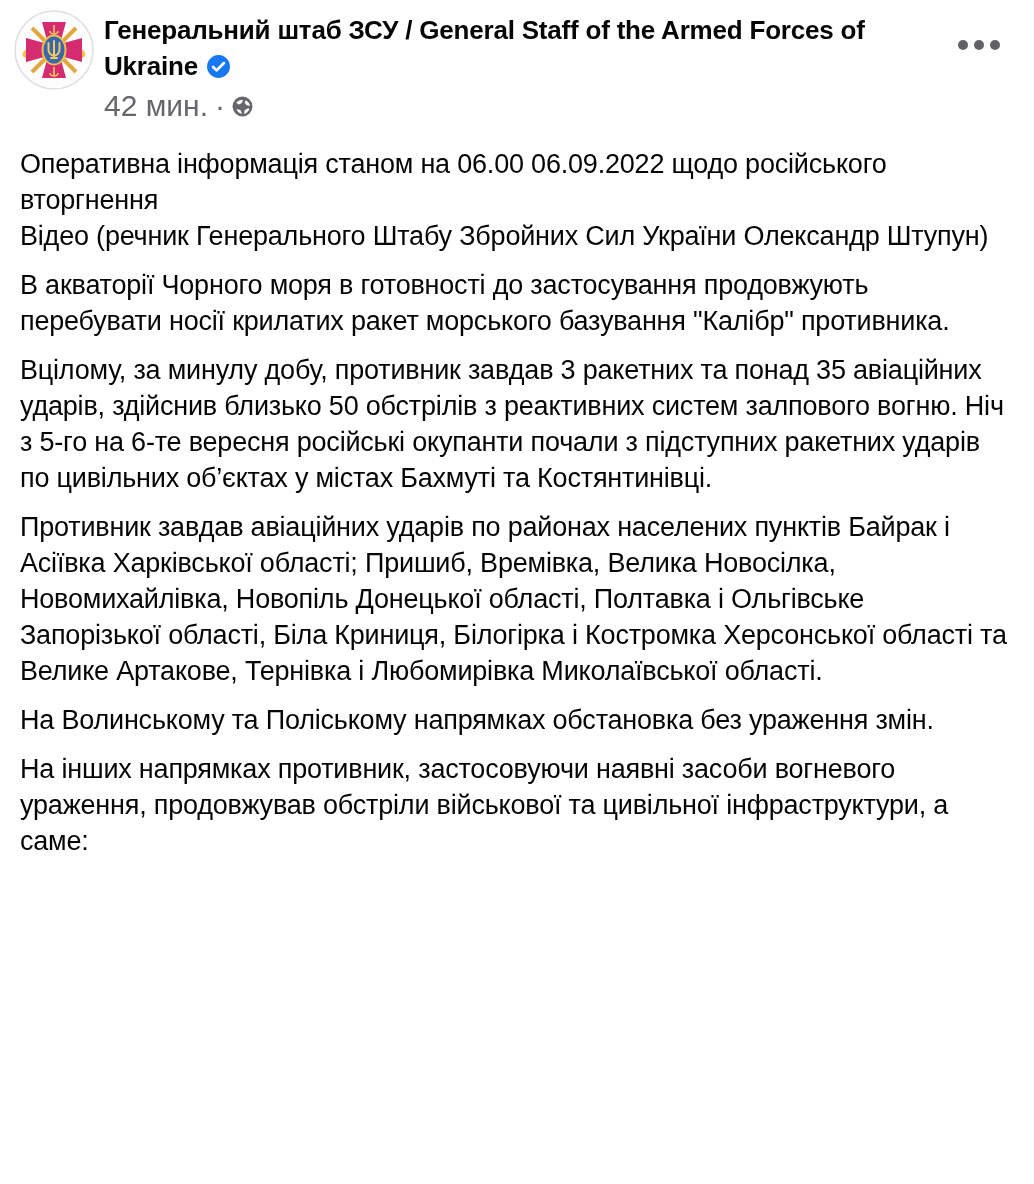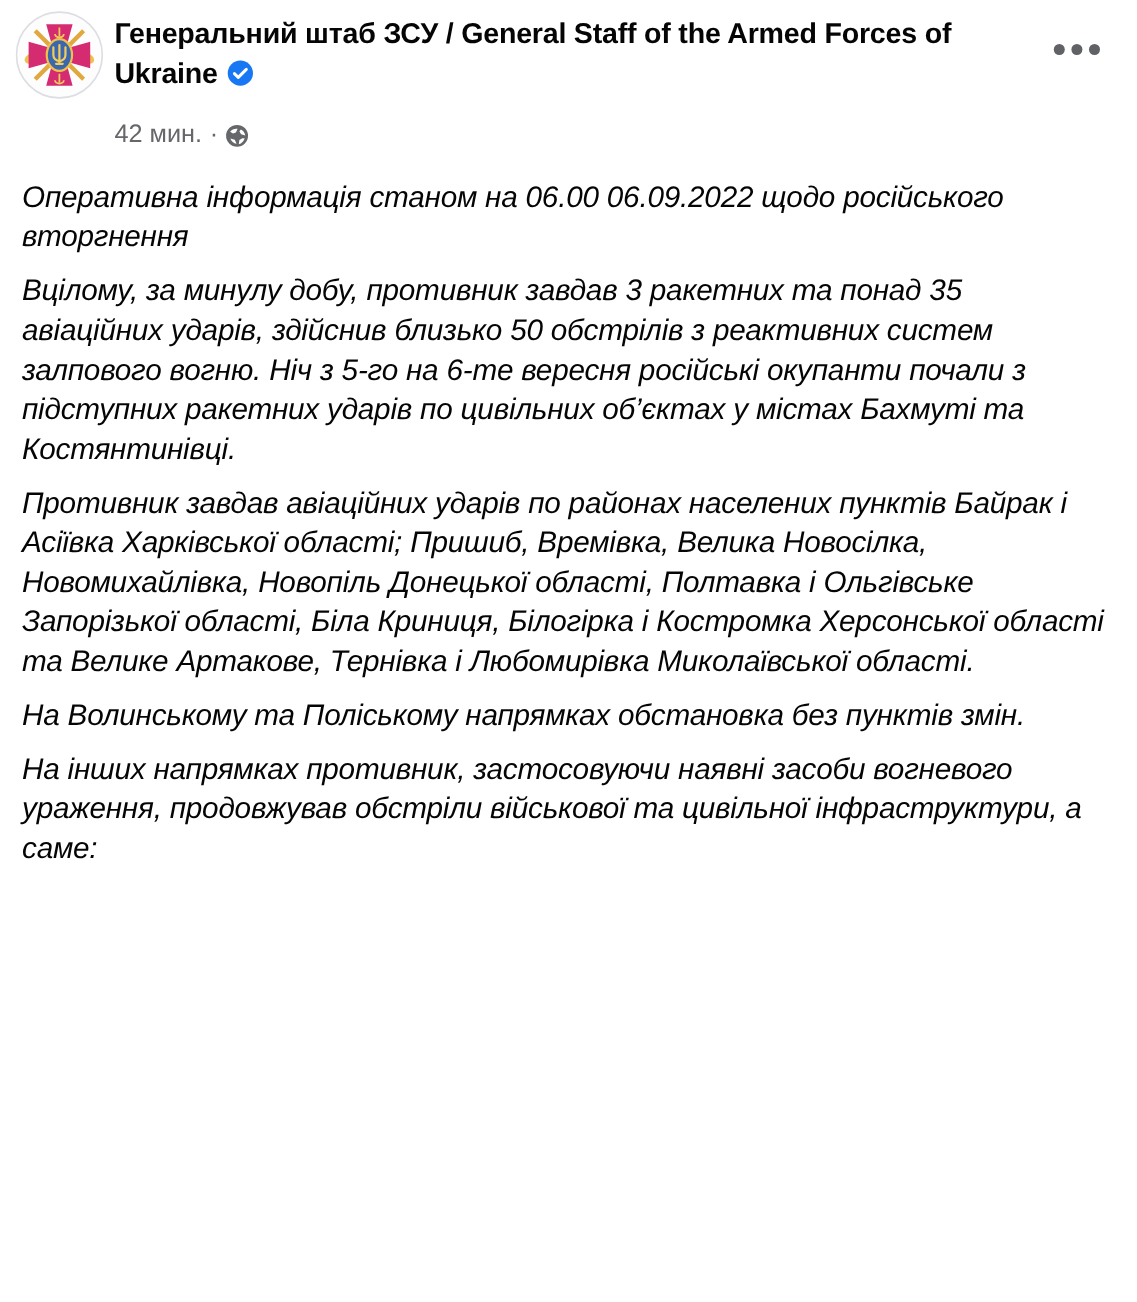--- a/index.html
+++ b/index.html
@@ -45,26 +45,26 @@
     letter-spacing: -0.2px;
     color: #050505;
   }
   .author { cursor: pointer; }
   .verified-badge {
     display: inline-block;
     vertical-align: -4px;
     margin-left: 8px;
   }
   .meta {
-    margin-top: 20px;
-    font-size: 23px;
+    margin-top: 5px;
+    font-size: 30px;
     line-height: 26px;
     color: #65676B;
     display: flex;
-    align-items: flex-end;
+    align-items: center;
     gap: 7px;
   }
   .meta .timestamp { cursor: pointer; }
   .meta .sep { color: #65676B; }
   .globe { display: inline-flex; }
   .menu-btn {
     position: absolute;
     top: 32px;
     right: 26px;
     display: flex;
@@ -82,21 +82,20 @@
   
   .body-text {
     padding: 27px 26px 0 20px;
     font-size: 27px;
     line-height: 36px;
     letter-spacing: -0.2px;
     color: #050505;
   }
   .body-text p {
     margin: 0 0 13px 0;
-    font-style: italic;
   }
 </style>
 </head>
 <body>
 
 <div class="post">
 
   <div class="header">
 
     <div class="avatar">
@@ -150,20 +149,21 @@
 
     <div class="menu-btn">
       <span class="dot"></span>
       <span class="dot"></span>
       <span class="dot"></span>
     </div>
 
   </div>
 
   <div class="body-text">
-    <p><span>Оперативна інформація станом на 06.00 06.09.2022 щодо російського вторгнення</span><br></p>
+    <p><span>Оперативна інформація станом на 06.00 06.09.2022 щодо російського вторгнення</span><br><span>Відео (речник Генерального Штабу Збройних Сил України Олександр Штупун)</span></p>
+    <p>В акваторії Чорного моря в готовності до застосування продовжують перебувати носії крилатих ракет морського базування "Калібр" противника.</p>
     <p>Вцілому, за минулу добу, противник завдав 3 ракетних та понад 35 авіаційних ударів, здійснив близько 50 обстрілів з реактивних систем залпового вогню. Ніч з 5-го на 6-те вересня російські окупанти почали з підступних ракетних ударів по цивільних об’єктах у містах Бахмуті та Костянтинівці.</p>
     <p>Противник завдав авіаційних ударів по районах населених пунктів Байрак і Асіївка Харківської області; Пришиб, Времівка, Велика Новосілка, Новомихайлівка, Новопіль Донецької області, Полтавка і Ольгівське Запорізької області, Біла Криниця, Білогірка і Костромка Херсонської області та Велике Артакове, Тернівка і Любомирівка Миколаївської області.</p>
-    <p>На Волинському та Поліському напрямках обстановка без пунктів змін.</p>
+    <p>На Волинському та Поліському напрямках обстановка без ураження змін.</p>
     <p>На інших напрямках противник, застосовуючи наявні засоби вогневого ураження, продовжував обстріли військової та цивільної інфраструктури, а саме:</p>
   </div>
 
 </div>
 
 </body></html>

